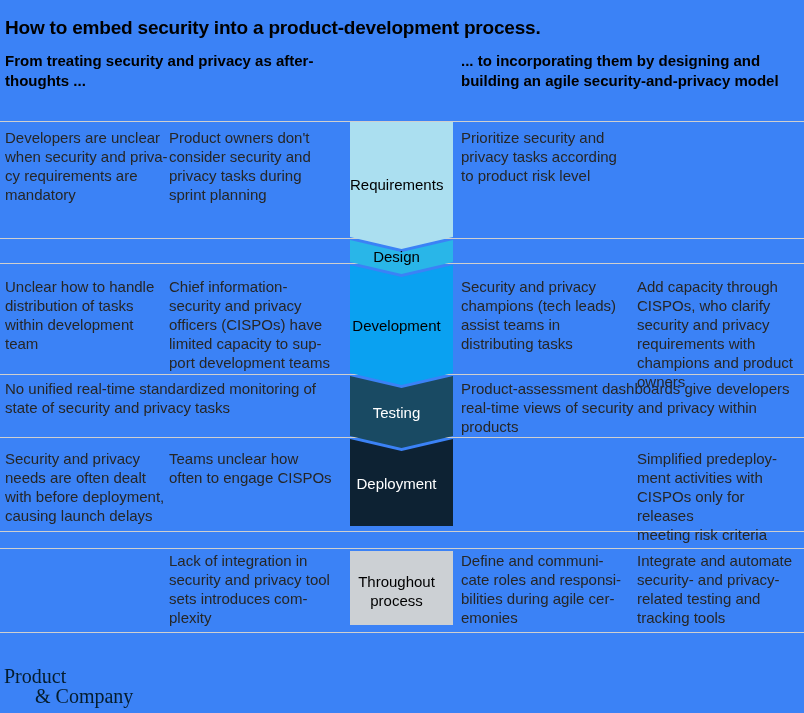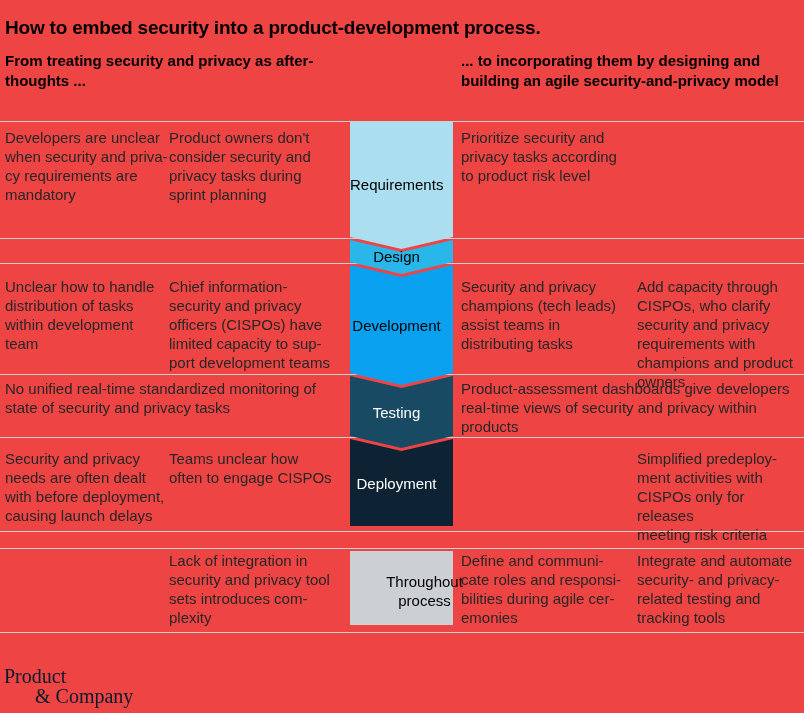--- a/index.html
+++ b/index.html
@@ -1,28 +1,28 @@
 <!DOCTYPE html>
 <html><head>
 <meta charset="utf-8">
 <style>
   html,body{margin:0;padding:0;background:#fff;}
-  .page{position:relative;width:804px;height:713px;background:#ef4444;
+  .page{position:relative;width:804px;height:713px;background:#3b82f6;
         font-family:"Liberation Sans","DejaVu Sans",sans-serif;color:#262626;overflow:hidden;text-decoration:underline;}
   .title{position:absolute;left:5px;top:4px;font-size:19px;font-weight:bold;color:#000;letter-spacing:-0.2px;}
   .hdr{position:absolute;top:51px;font-size:15px;line-height:20px;font-weight:bold;color:#000;white-space:pre-line;}
   .hdr-left{left:5px;width:360px;}
   .hdr-right{left:461px;width:345px;}
   .divider{position:absolute;left:0;width:804px;height:1px;background:#cfcfcf;}
   .d1{top:121px}.d2{top:238px}.d3{top:263px}.d4{top:374px}.d5{top:437px}.d6{top:531px}.d7{top:548px}.d8{top:632px}
   .funnel-svg{position:absolute;left:350px;top:121px;width:103px;height:511px;}
   .stage-label{position:absolute;left:350px;width:93px;text-align:center;font-size:15px;line-height:19px;color:#000;}
   .stage-label.light{color:#ffffff;}
   .lbl-req{top:175px}.lbl-des{top:247px}.lbl-dev{top:316px}.lbl-test{top:403px}.lbl-dep{top:474px}
-  .lbl-thr{top:569px;height:44px;display:flex;align-items:center;justify-content:center;margin-left:28px;}
+  .lbl-thr{top:569px;height:44px;display:flex;align-items:center;justify-content:center;}
   .cell{position:absolute;font-size:15px;line-height:19px;white-space:pre-line;color:#262626;}
   .c1{left:5px;width:168px}.c2{left:169px;width:168px}.c3{left:461px;width:172px}.c4{left:637px;width:167px}
   .span-left{left:5px;width:342px}.span-right{left:461px;width:343px}
   .r-req{top:128px}.r-dev{top:277px}.r-test{top:379px}.r-dep{top:449px}.r-thr{top:551px}
   .logo{position:absolute;left:4px;top:666px;font-family:"Liberation Serif","DejaVu Serif",serif;
         font-size:20px;line-height:20px;color:#051c2c;}
   .logo .line2{display:block;margin-left:31px;}
 </style>
 </head>
 <body>

